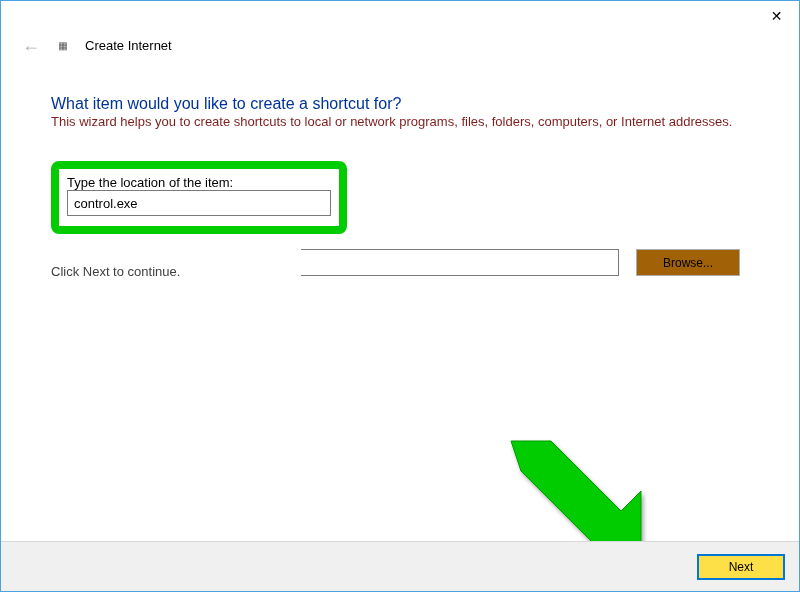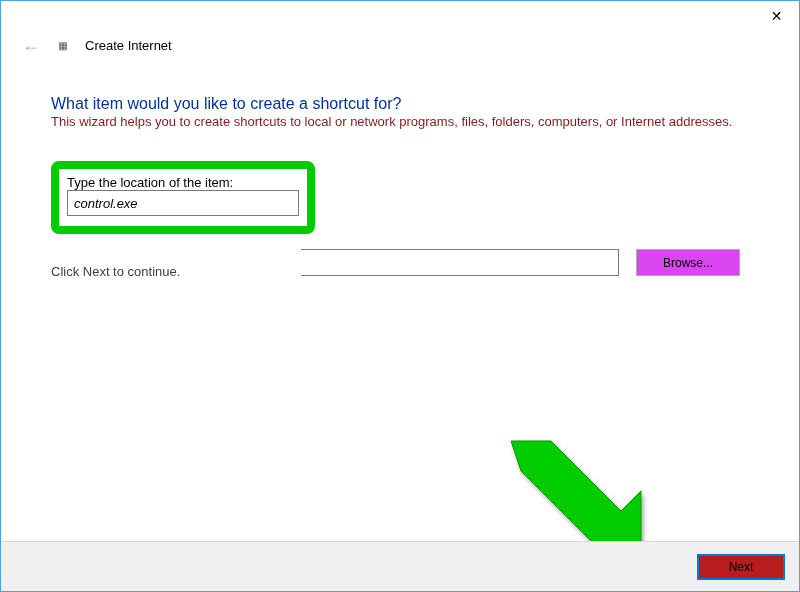--- a/index.html
+++ b/index.html
@@ -100,22 +100,21 @@
       width: 550px;
       height: 26px;
       border: 1px solid #7a7a7a;
       padding: 3px 6px;
       font-size: 13px;
       font-family: inherit;
       background: #fff;
       outline: none;
     }
     .input-shrunk {
-      width: 232px;
-      font-style: italic;
+      width: 264px;
     }
     .button-row {
       position: absolute;
       bottom: 0;
       left: 0;
       right: 0;
       height: 50px;
       background: #f0f0f0;
       border-top: 1px solid #d8d8d8;
       display: flex;
@@ -129,33 +128,33 @@
       height: 26px;
       background: #e1e1e1;
       border: 1px solid #adadad;
       font-size: 12px;
       font-family: inherit;
       cursor: pointer;
       padding: 0 16px;
     }
     .win-button.default {
       border: 2px solid #0078d7;
-      background: #b91c1c;
+      background: #fde047;
     }
     .continue-text {
       font-size: 13px;
       color: #404040;
     }
     .browse-outside {
       position: absolute;
       left: 635px;
       top: 248px;
       min-width: 104px;
       height: 27px;
-      background: #d946ef;
+      background: #a16207;
       border: 1px solid #adadad;
       font-size: 12px;
       font-family: inherit;
       cursor: pointer;
       padding: 6px 16px;
     }
     .arrow-overlay {
       position: absolute;
       left: 480px;
       top: 430px;

